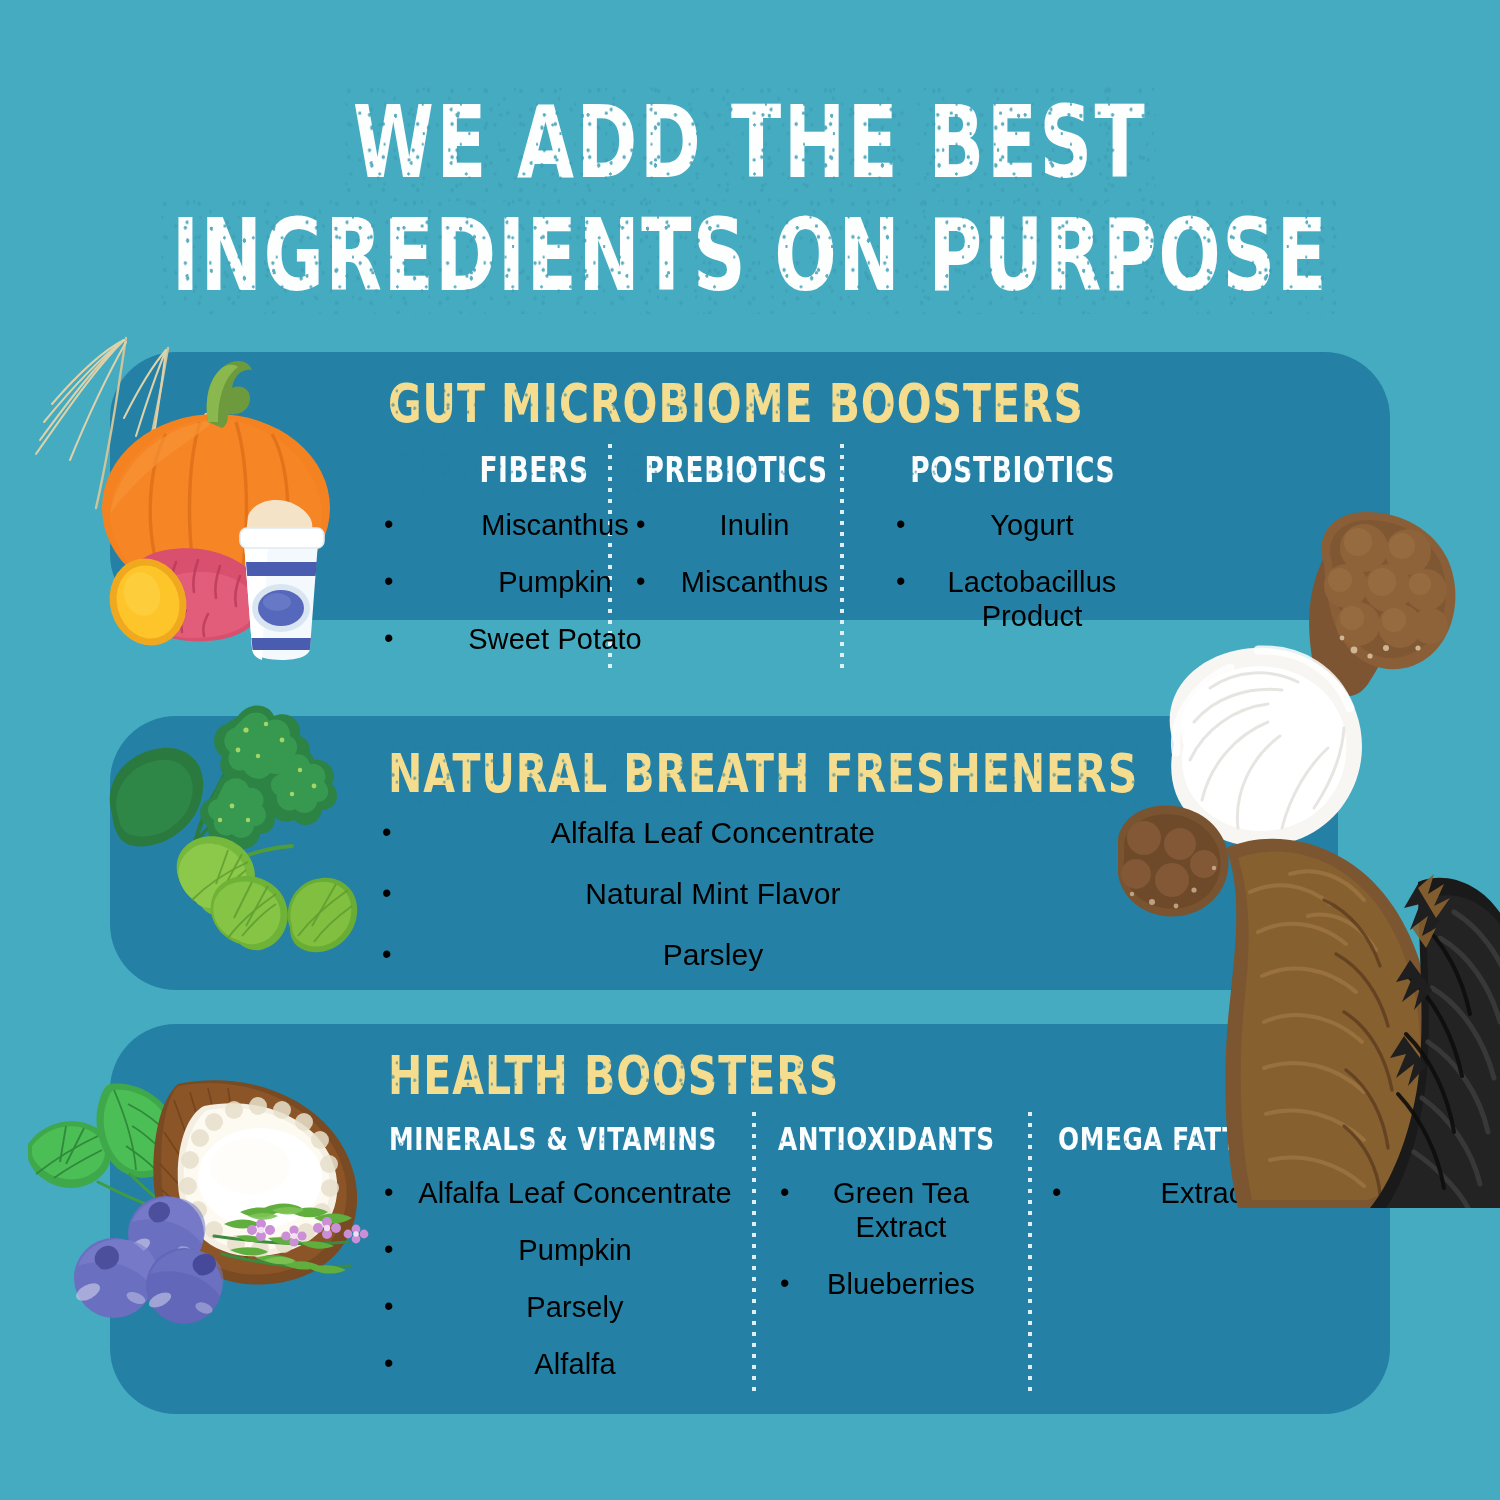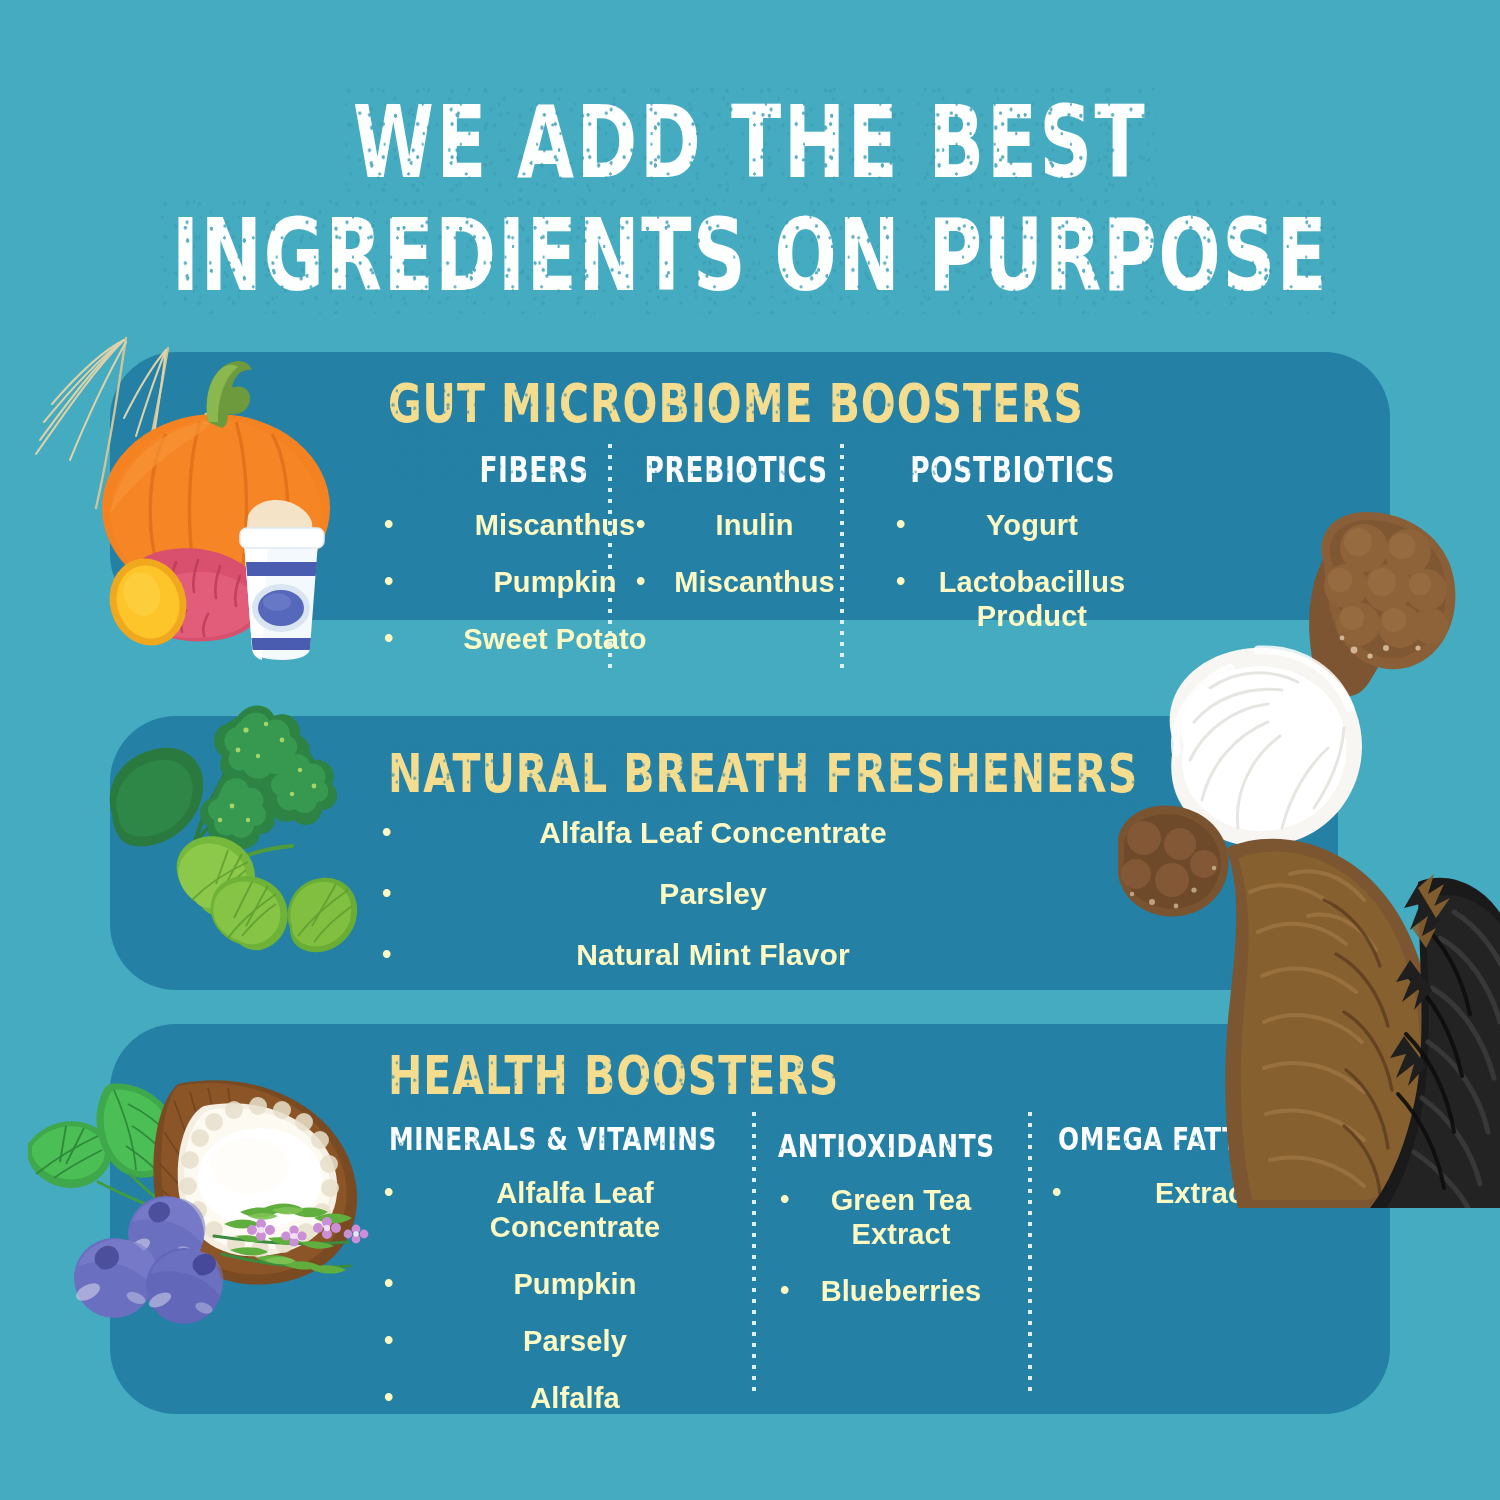--- a/index.html
+++ b/index.html
@@ -88,28 +88,27 @@
     letter-spacing:.6px;
     font-size:31px;
     transform:scaleX(0.95) scaleY(1.12);
     transform-origin:left top;
     margin-bottom:22px;
   }
   #card3 .col-head{ font-size:29px; }
 
   ul.items{ list-style:none; }
   ul.items li{
-    color:#fef9c3;
+    color:#000000;
     font-size:29px;
     line-height:34px;
     margin-bottom:23px;
     padding-left:26px;
     position:relative;
     letter-spacing:.1px;
-    font-weight:bold;
   }
   ul.items li::before{
     content:"\2022";
     position:absolute; left:2px; top:-1px;
     font-size:27px;
   }
   #card2 ul.items li{ font-size:30px; margin-bottom:27px; }
 
   .divider{
     position:absolute;
@@ -124,21 +123,21 @@
   #c1col2{ left:524px; top:98px; width:215px; }
   #c1col3{ left:752px; top:98px; width:250px;margin-left:32px; }
   #c1d1{ left:498px; top:92px; height:230px; }
   #c1d2{ left:730px; top:92px; height:230px; }
 
   
   #c2col1{ left:270px; top:100px; width:640px; }
 
   
   #c3col1{ left:272px; top:96px; width:360px; }
-  #c3col2{ left:668px; top:96px; width:220px;margin-top:7px; }
+  #c3col2{ left:668px; top:96px; width:220px; }
   #c3col3{ left:940px; top:96px; width:330px; }
   #c3d1{ left:642px; top:88px; height:280px; }
   #c3d2{ left:918px; top:88px; height:280px; }
 
   
   .col-head{ position:relative; }
   .col-head::after{
     content:""; position:absolute; inset:0;
     background-image:
       radial-gradient(circle at 20% 30%, #2480a4 0 1.2px, transparent 1.5px),
@@ -208,22 +207,22 @@
       </div>
     </div>
   </div>
 
   <div class="card" id="card2">
     <div class="card-head">NATURAL BREATH FRESHENERS</div>
     <div class="cols">
       <div class="col" id="c2col1">
         <ul class="items">
           <li>Alfalfa Leaf Concentrate</li>
+          <li>Natural Mint Flavor</li>
           <li>Parsley</li>
-          <li>Natural Mint Flavor</li>
         </ul>
       </div>
     </div>
   </div>
 
   <div class="card" id="card3">
     <div class="card-head">HEALTH BOOSTERS</div>
 
     <div class="cols">
       <div class="divider" id="c3d1"></div>

